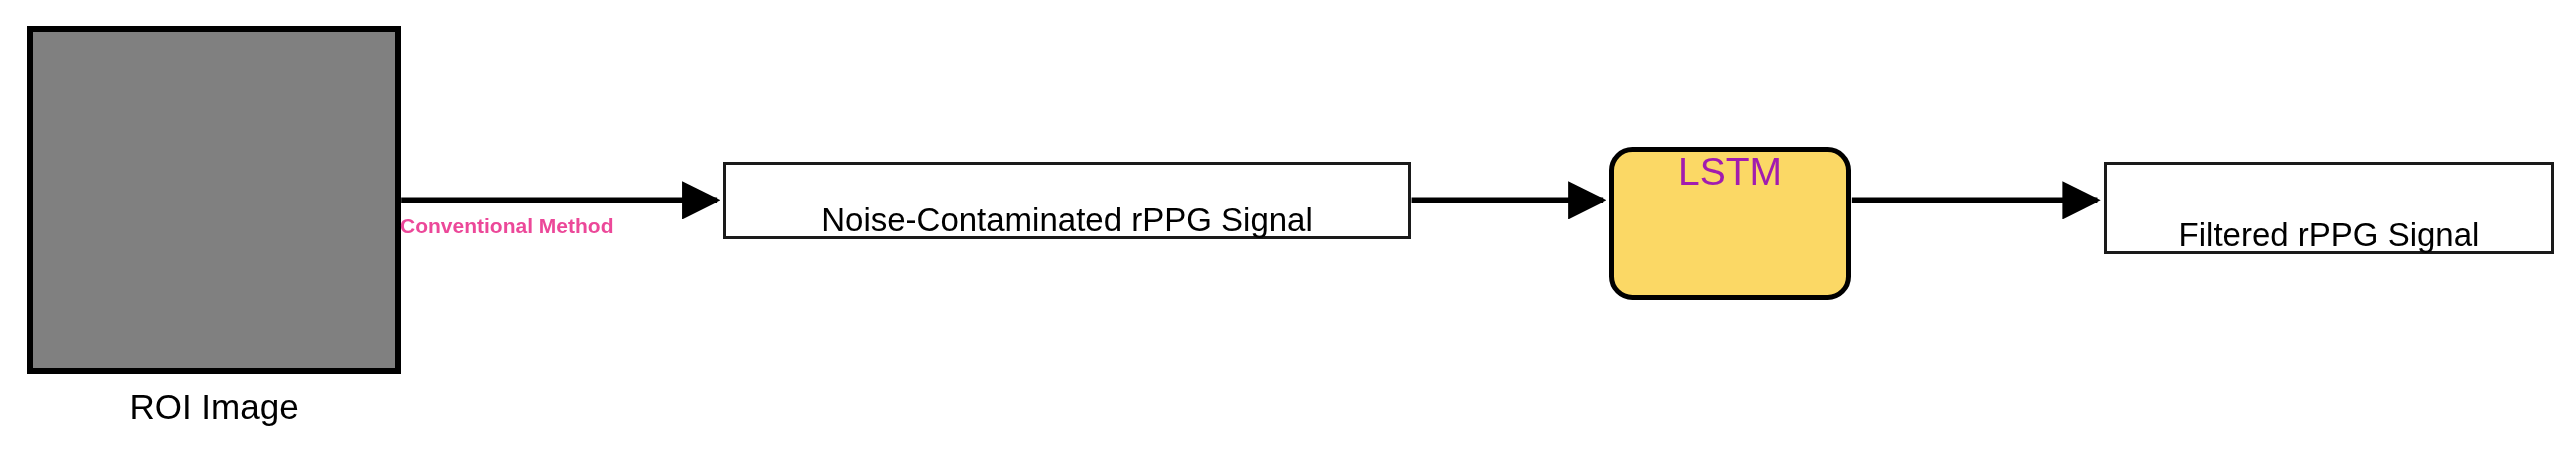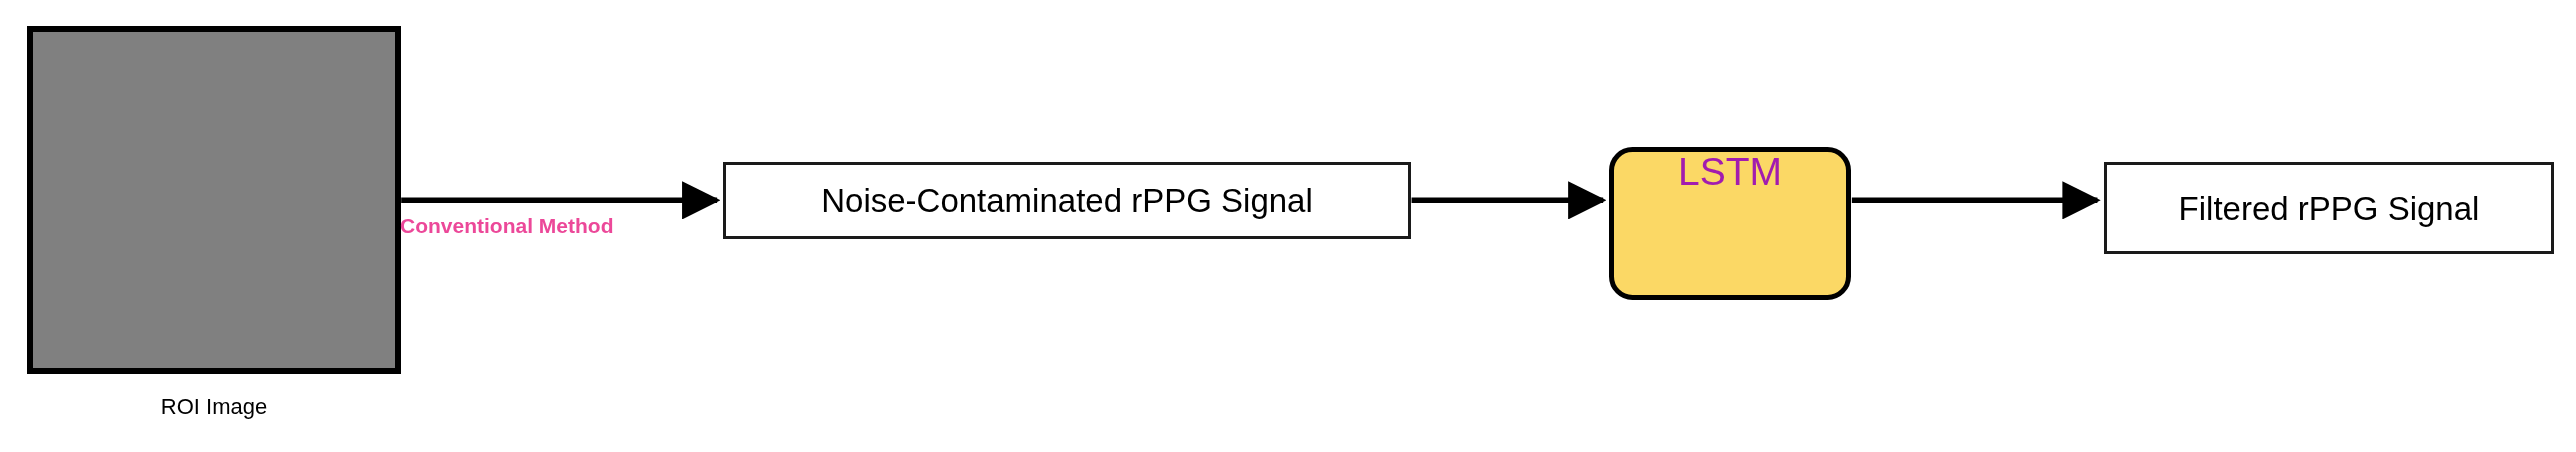--- a/index.html
+++ b/index.html
@@ -32,35 +32,35 @@
     border: 6.3px solid #000000;
     box-sizing: border-box;
   }
 
   .roi-caption {
     position: absolute;
     left: 27px;
     top: 387px;
     width: 374px;
     text-align: center;
-    font-size: 22px;
+    font-size: 35px;
     line-height: 39px;
     color: #000000;
     font-weight: 400;
     white-space: nowrap;
   }
 
   
   .proc-box {
     position: absolute;
     background: #ffffff;
     border: 3.1px solid #1a1a1a;
     box-sizing: border-box;
     display: flex;
-    align-items: center;
+    align-items: flex-end;
     justify-content: center;
     color: #000000;
     font-size: 33px;
     line-height: 1;
     white-space: nowrap;
     letter-spacing: 0px;
   }
 
   #box-noise {
     left: 723px;

